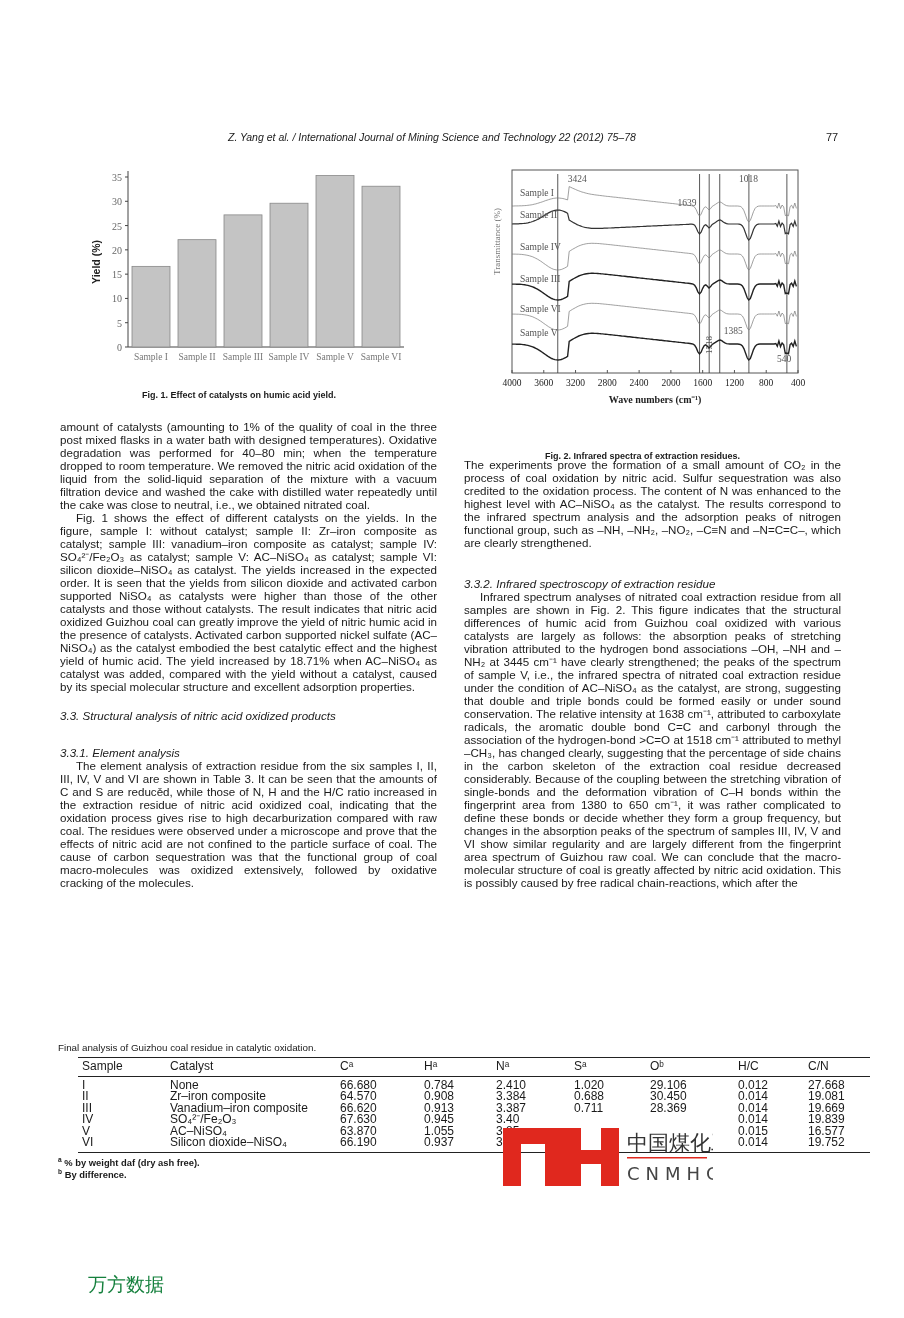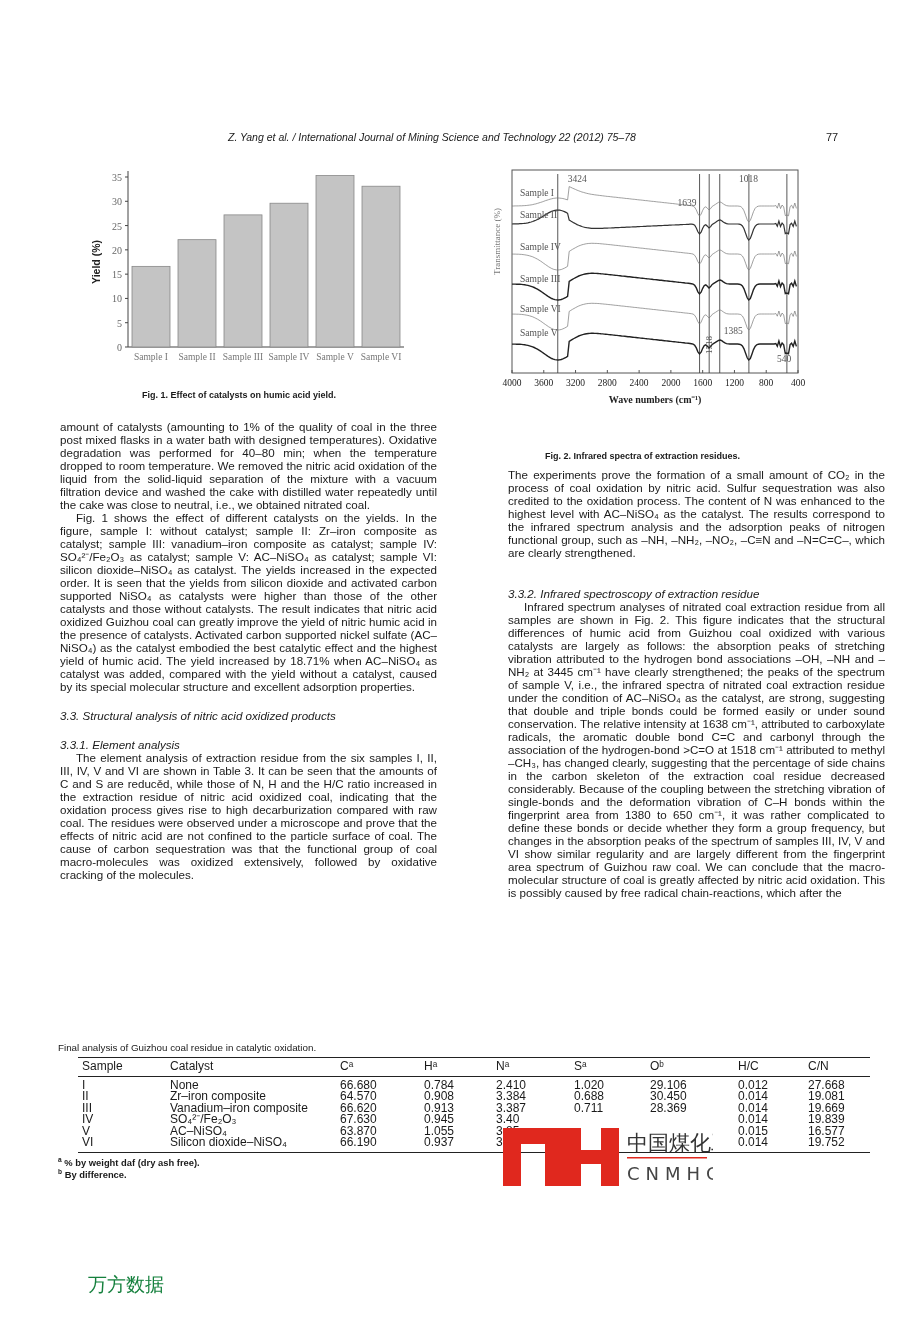--- a/index.html
+++ b/index.html
@@ -125,25 +125,25 @@
 </div>
 <div class="abs caption" style="left:545px;top:421px;margin-top:30px;">
   <span>Fig. 2.</span>
   <span>Infrared spectra of extraction residues.</span>
 </div>
 
 <div class="col" style="left:60px;top:420px;width:377px;">
   <p>amount of catalysts (amounting to 1% of the quality of coal in the three post mixed flasks in a water bath with designed temperatures). Oxidative degradation was performed for 40–80 min; when the temperature dropped to room temperature. We removed the nitric acid oxidation of the liquid from the solid-liquid separation of the mixture with a vacuum filtration device and washed the cake with distilled water repeatedly until the cake was close to neutral, i.e., we obtained nitrated coal.</p>
   <p class="ind">Fig. 1 shows the effect of different catalysts on the yields. In the figure, sample I: without catalyst; sample II: Zr–iron composite as catalyst; sample III: vanadium–iron composite as catalyst; sample IV: SO₄²⁻/Fe₂O₃ as catalyst; sample V: AC–NiSO₄ as catalyst; sample VI: silicon dioxide–NiSO₄ as catalyst. The yields increased in the expected order. It is seen that the yields from silicon dioxide and activated carbon supported NiSO₄ as catalysts were higher than those of the other catalysts and those without catalysts. The result indicates that nitric acid oxidized Guizhou coal can greatly improve the yield of nitric humic acid in the presence of catalysts. Activated carbon supported nickel sulfate (AC–NiSO₄) as the catalyst embodied the best catalytic effect and the highest yield of humic acid. The yield increased by 18.71% when AC–NiSO₄ as catalyst was added, compared with the yield without a catalyst, caused by its special molecular structure and excellent adsorption properties.</p>
   <p class="sec" style="margin-top:16px;">3.3. Structural analysis of nitric acid oxidized products</p>
-  <p class="sec" style="margin-top:16px;">3.3.1. Element analysis</p>
+  <p class="sec" style="margin-top:24px;">3.3.1. Element analysis</p>
   <p class="ind">The element analysis of extraction residue from the six samples I, II, III, IV, V and VI are shown in Table 3. It can be seen that the amounts of C and S are reducěd, while those of N, H and the H/C ratio increased in the extraction residue of nitric acid oxidized coal, indicating that the oxidation process gives rise to high decarburization compared with raw coal. The residues were observed under a microscope and prove that the effects of nitric acid are not confined to the particle surface of coal. The cause of carbon sequestration was that the functional group of coal macro-molecules was oxidized extensively, followed by oxidative cracking of the molecules.</p>
 </div>
 
-<div class="col" style="left:464px;top:468px;width:377px;margin-left:44px;">
+<div class="col" style="left:464px;top:458px;width:377px;">
   <p>The experiments prove the formation of a small amount of CO₂ in the process of coal oxidation by nitric acid. Sulfur sequestration was also credited to the oxidation process. The content of N was enhanced to the highest level with AC–NiSO₄ as the catalyst. The results correspond to the infrared spectrum analysis and the adsorption peaks of nitrogen functional group, such as –NH, –NH₂, –NO₂, –C≡N and –N=C=C–, which are clearly strengthened.</p>
   <p class="sec" style="margin-top:28px;">3.3.2. Infrared spectroscopy of extraction residue</p>
   <p class="ind">Infrared spectrum analyses of nitrated coal extraction residue from all samples are shown in Fig. 2. This figure indicates that the structural differences of humic acid from Guizhou coal oxidized with various catalysts are largely as follows: the absorption peaks of stretching vibration attributed to the hydrogen bond associations –OH, –NH and –NH₂ at 3445 cm⁻¹ have clearly strengthened; the peaks of the spectrum of sample V, i.e., the infrared spectra of nitrated coal extraction residue under the condition of AC–NiSO₄ as the catalyst, are strong, suggesting that double and triple bonds could be formed easily or under sound conservation. The relative intensity at 1638 cm⁻¹, attributed to carboxylate radicals, the aromatic double bond C=C and carbonyl through the association of the hydrogen-bond &gt;C=O at 1518 cm⁻¹ attributed to methyl –CH₃, has changed clearly, suggesting that the percentage of side chains in the carbon skeleton of the extraction coal residue decreased considerably. Because of the coupling between the stretching vibration of single-bonds and the deformation vibration of C–H bonds within the fingerprint area from 1380 to 650 cm⁻¹, it was rather complicated to define these bonds or decide whether they form a group frequency, but changes in the absorption peaks of the spectrum of samples III, IV, V and VI show similar regularity and are largely different from the fingerprint area spectrum of Guizhou raw coal. We can conclude that the macro-molecular structure of coal is greatly affected by nitric acid oxidation. This is possibly caused by free radical chain-reactions, which after the</p>
 </div>
 
 <div class="tbl-wrap">
   <div class="tbl-sub">Final analysis of Guizhou coal residue in catalytic oxidation.</div>
   <table class="tbl" style="width:792px;">
     <colgroup>
       <col style="width:88px">

